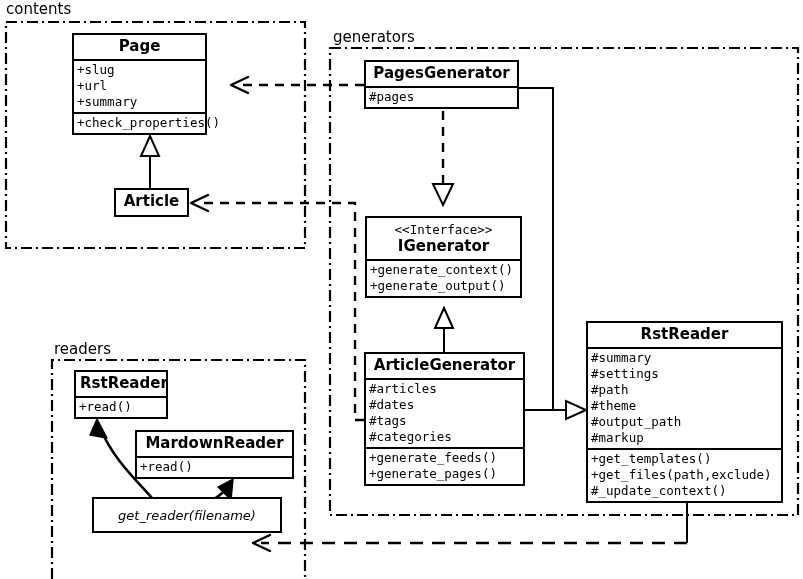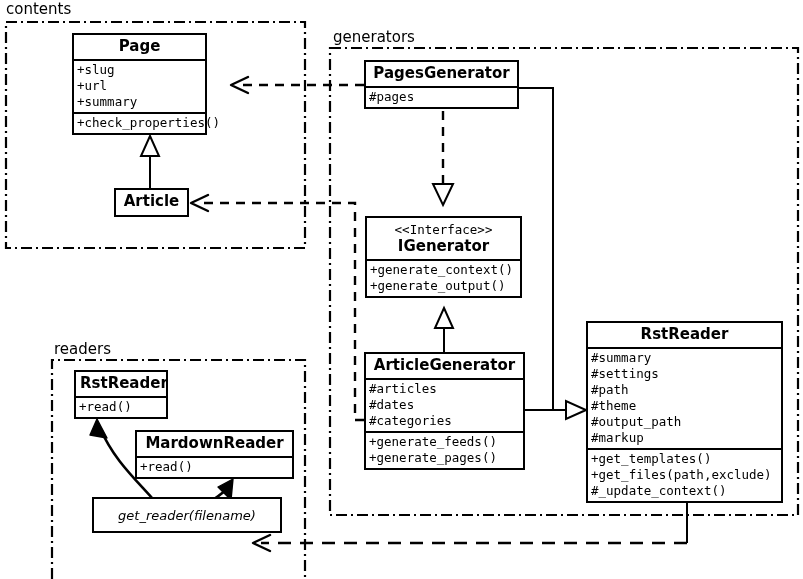--- a/index.html
+++ b/index.html
@@ -169,20 +169,21 @@
       <div class="uml-member">+generate_context()</div>
       <div class="uml-member">+generate_output()</div>
     </div>
   </div>
 
   <div class="uml-class" style="left:364px; top:352px; width:161px;">
     <div class="uml-name">ArticleGenerator</div>
     <div class="uml-compartment">
       <div class="uml-member">#articles</div>
       <div class="uml-member">#dates</div>
+      <div class="uml-member">#tags</div>
       <div class="uml-member">#categories</div>
     </div>
     <div class="uml-compartment">
       <div class="uml-member">+generate_feeds()</div>
       <div class="uml-member">+generate_pages()</div>
     </div>
   </div>
 
   <div class="uml-class" style="left:586px; top:321px; width:197px;">
     <div class="uml-name">RstReader</div>

